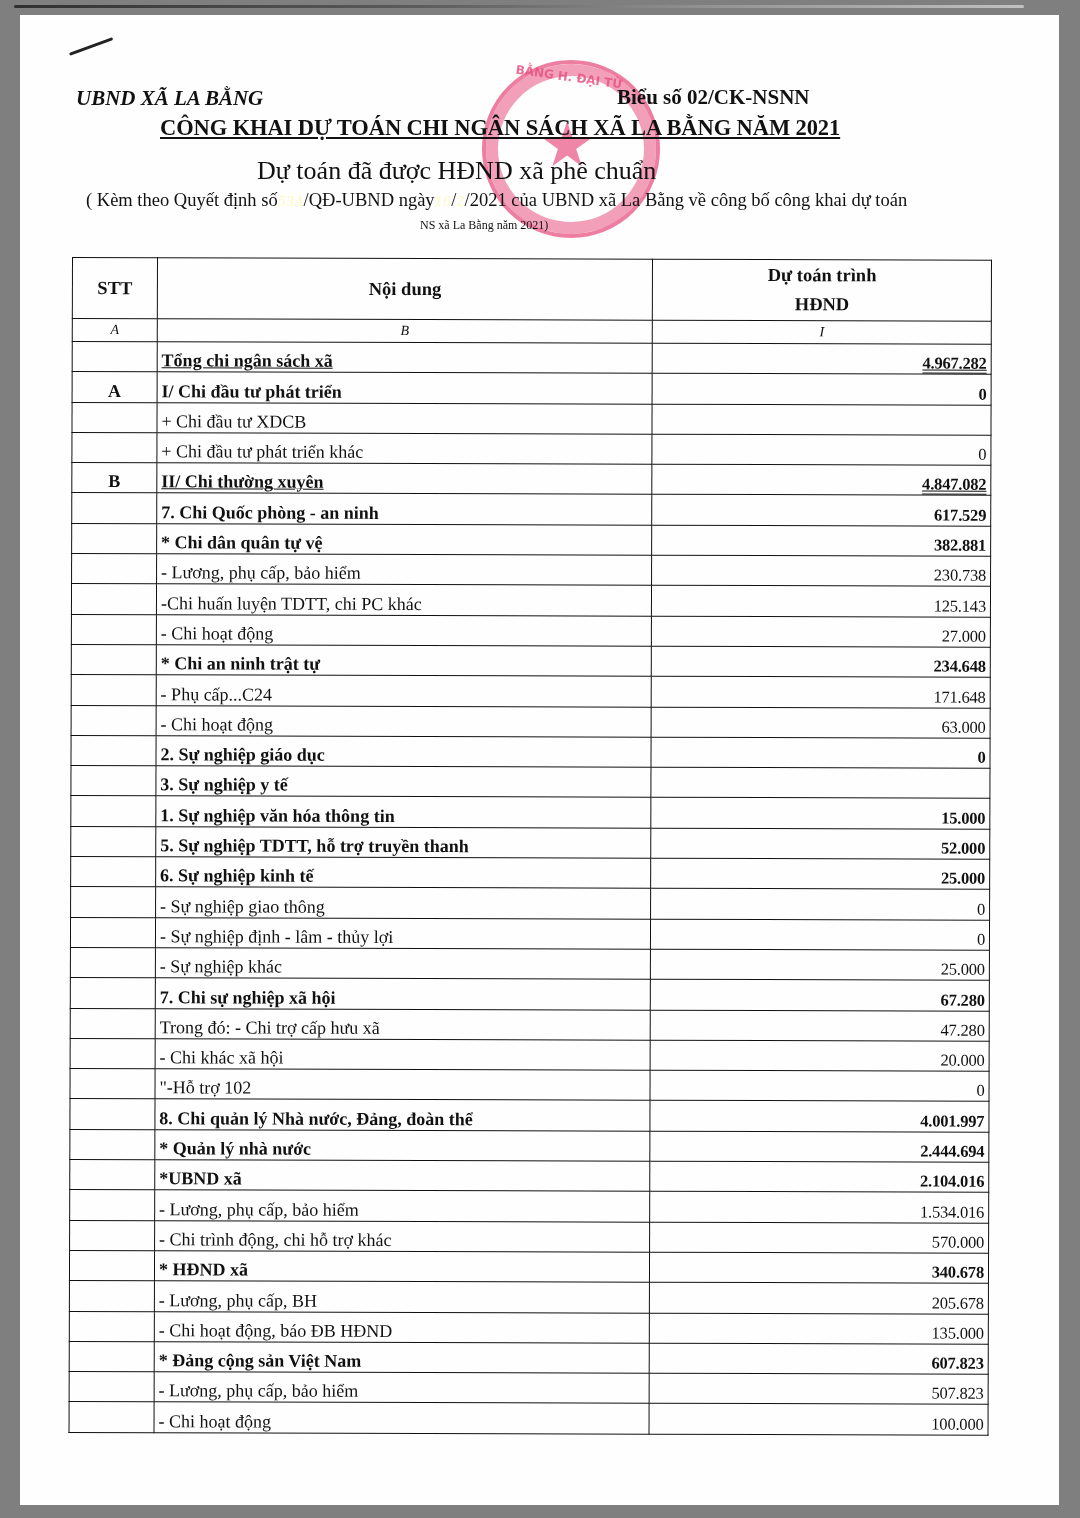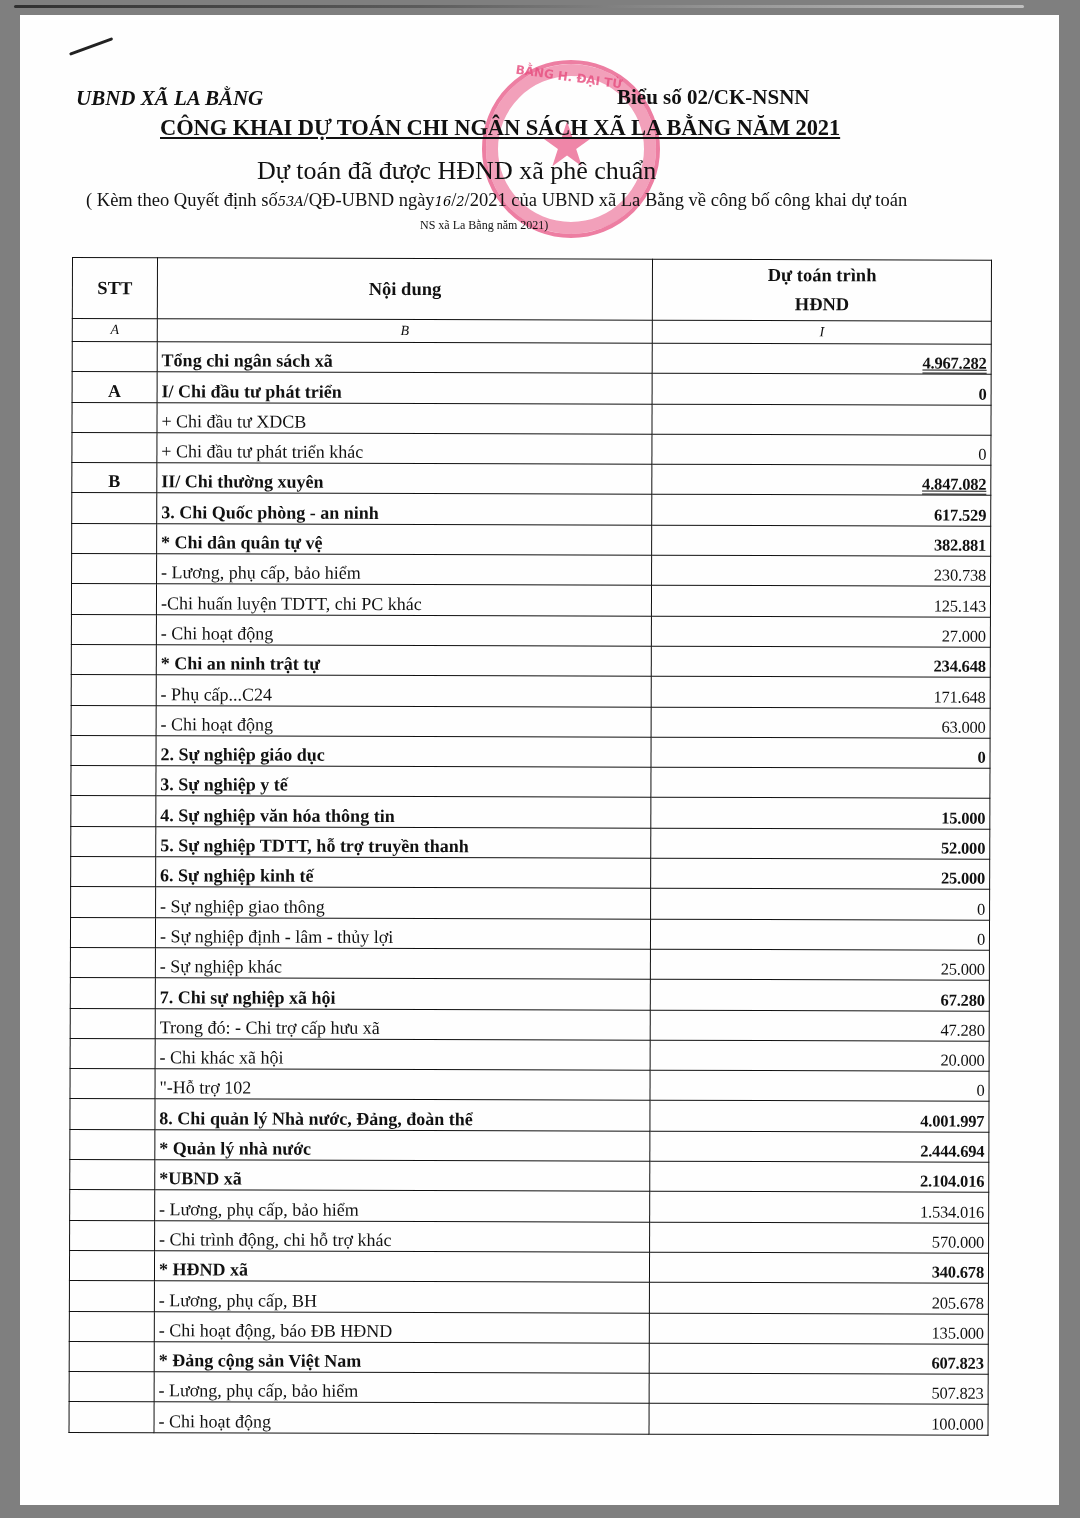--- a/index.html
+++ b/index.html
@@ -21,21 +21,21 @@
     position: absolute; left: 68px; top: 45px; width: 46px; height: 2.5px;
     background: #222; transform: rotate(-20deg); border-radius: 2px;
   }
   .abs { position: absolute; white-space: nowrap; }
   .org { left: 76px; top: 86px; font-size: 21px; font-weight: bold; font-style: italic; }
   .form-no { left: 617px; top: 85px; font-size: 21px; font-weight: bold; }
   .title { left: 160px; top: 115px; font-size: 22.5px; font-weight: bold; letter-spacing: -0.1px; text-decoration: underline; }
   .subtitle { left: 257px; top: 156px; font-size: 26px; font-weight: normal; }
   .attach1 { left: 86px; top: 190px; font-size: 18.5px; }
   .attach2 { left: 420px; top: 218px; font-size: 12px; }
-  .hand { color: #000000; font-style: italic; font-family: "DejaVu Serif", serif; font-size: 13px; }
+  .hand { color: #fef9c3; font-style: italic; font-family: "DejaVu Serif", serif; font-size: 13px; }
 
   .stamp {
     position: absolute; left: 482px; top: 60px; width: 170px; height: 170px;
     border-radius: 50%; border: 4px solid rgba(226, 40, 100, 0.75);
     box-shadow: inset 0 0 0 9px rgba(255,255,255,0), inset 0 0 0 12px rgba(226,40,100,.55);
     opacity: .8; pointer-events: none;
   }
   .stamp-text {
     position: absolute; left: 18px; top: 6px; width: 130px; text-align: center;
     font-family: "DejaVu Sans", sans-serif; font-weight: bold; font-size: 12px;
@@ -53,21 +53,21 @@
   table.budget td, table.budget th {
     border: 1.6px solid #111; padding: 0 4px; height: 29.3px; vertical-align: bottom;
   }
   table.budget th { font-weight: bold; font-size: 18.5px; height: 60px; vertical-align: middle; text-align: center; }
   col.c1 { width: 85px; } col.c2 { width: 496px; } col.c3 { width: 339px; }
   tr.letters td { font-style: italic; font-size: 14px; text-align: center; height: 22px; vertical-align: middle; }
   td.stt { text-align: center; font-weight: bold; vertical-align: middle; }
   td.val { text-align: right; vertical-align: top; padding-top: 3px; font-size: 16.5px; letter-spacing: -0.2px; }
   td.label { padding-left: 2px; }
   tr.bold td.label, tr.bold td.val { font-weight: bold; }
-  tr.underline td.label span, tr.underline td.val span { }
+  tr.underline td.label span, tr.underline td.val span { text-decoration: underline; }
   tr.dbl td.val span { text-decoration: underline double; }
 </style>
 </head>
 <body>
 
 <div class="top-shadow"></div>
 <div class="paper"></div>
 <div class="pen-stroke"></div>
 
 <div class="stamp">
@@ -123,21 +123,21 @@
         <td class="label"><span>+ Chi đầu tư phát triển khác</span></td>
         <td class="val"><span>0</span></td>
       </tr>
       <tr class="bold underline dbl">
         <td class="stt">B</td>
         <td class="label"><span>II/ Chi thường xuyên</span></td>
         <td class="val"><span>4.847.082</span></td>
       </tr>
       <tr class="bold">
         <td class="stt"></td>
-        <td class="label"><span>3. Chi Quốc phòng - an ninh</span></td>
+        <td class="label"><span>7. Chi Quốc phòng - an ninh</span></td>
         <td class="val"><span>617.529</span></td>
       </tr>
       <tr class="bold">
         <td class="stt"></td>
         <td class="label"><span>* Chi dân quân tự vệ</span></td>
         <td class="val"><span>382.881</span></td>
       </tr>
       <tr class="">
         <td class="stt"></td>
         <td class="label"><span>- Lương, phụ cấp, bảo hiểm</span></td>
@@ -173,21 +173,21 @@
         <td class="label"><span>2. Sự nghiệp giáo dục</span></td>
         <td class="val"><span>0</span></td>
       </tr>
       <tr class="bold">
         <td class="stt"></td>
         <td class="label"><span>3. Sự nghiệp y tế</span></td>
         <td class="val"><span></span></td>
       </tr>
       <tr class="bold">
         <td class="stt"></td>
-        <td class="label"><span>4. Sự nghiệp văn hóa thông tin</span></td>
+        <td class="label"><span>1. Sự nghiệp văn hóa thông tin</span></td>
         <td class="val"><span>15.000</span></td>
       </tr>
       <tr class="bold">
         <td class="stt"></td>
         <td class="label"><span>5. Sự nghiệp TDTT, hỗ trợ truyền thanh</span></td>
         <td class="val"><span>52.000</span></td>
       </tr>
       <tr class="bold">
         <td class="stt"></td>
         <td class="label"><span>6. Sự nghiệp kinh tế</span></td>

